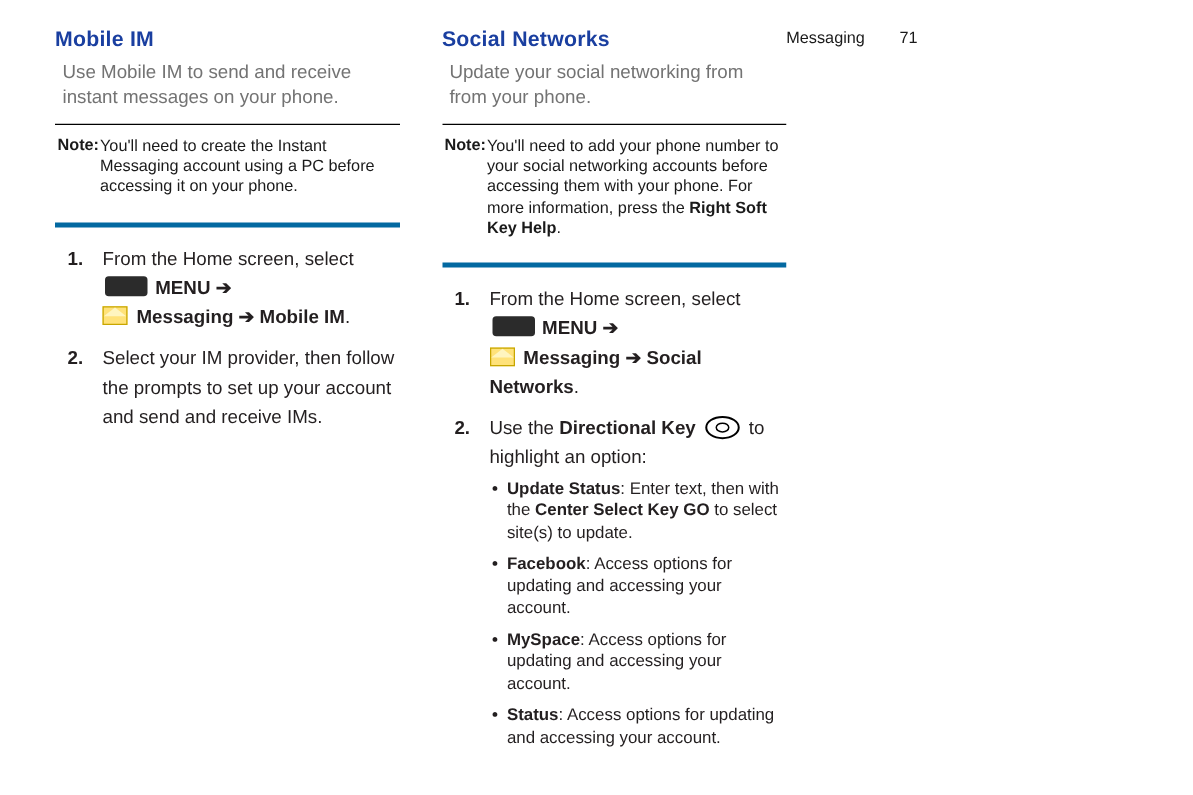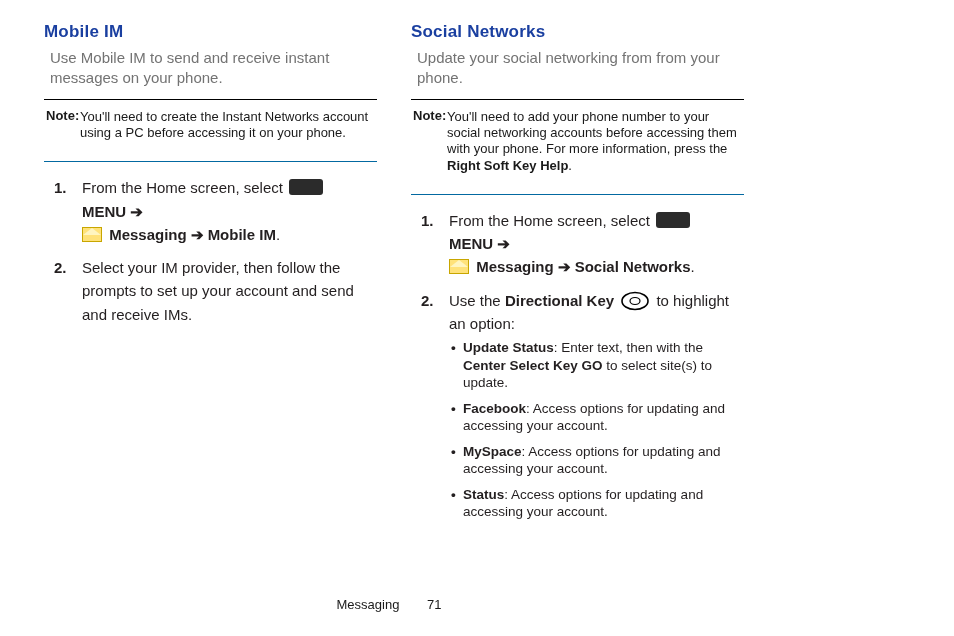--- a/index.html
+++ b/index.html
@@ -10,21 +10,21 @@
     background: #fff;
     font-family: Arial, Helvetica, sans-serif;
     color: #231f20;
   }
   .page {
     box-sizing: border-box;
     width: 784px;
     height: 636px;
     padding: 22px 40px 24px 44px;
     display: flex;
-    flex-direction: column;
+    flex-direction: row;
   }
   .columns {
     flex: 1;
     display: flex;
     gap: 34px;
   }
   .col {
     flex: 1;
     min-width: 0;
   }
@@ -38,21 +38,21 @@
   }
   p.body {
     font-size: 15px;
     line-height: 1.35;
     margin: 0 6px 10px 6px;
     font-weight: 400;
     color: #737373;
   }
   .note-block {
     border-top: 1px solid #000;
-    border-bottom: 1px solid #0369a1;
+    border-bottom: 4px solid #0369a1;
     padding: 8px 2px 10px 2px;
     margin: 6px 0 14px 0;
     font-size: 13px;
     line-height: 1.25;
     color: #1a1a1a;
   }
   .note-block .note-label {
     font-weight: 700;
   }
   .note-block .note-para {
@@ -169,21 +169,21 @@
 <div class="page">
   <div class="columns">
 
     <div class="col">
       <h2 class="section-heading">Mobile IM</h2>
       <p class="body">Use Mobile IM to send and receive instant messages on your phone.</p>
 
       <div class="note-block">
         <div class="note-para first">
           <span class="note-label">Note:</span>
-          <span class="after-label">You'll need to create the Instant Networks account using a PC before accessing it on your phone.</span>
+          <span class="after-label">You'll need to create the Instant Messaging account using a PC before accessing it on your phone.</span>
         </div>
       </div>
 
       <ol class="steps">
         <li>
           <span class="num">1.</span>
           <span class="step-body">
             <span>From the Home screen, select </span>
             <span class="icon-menu"></span>
             <span class="b">MENU</span>

